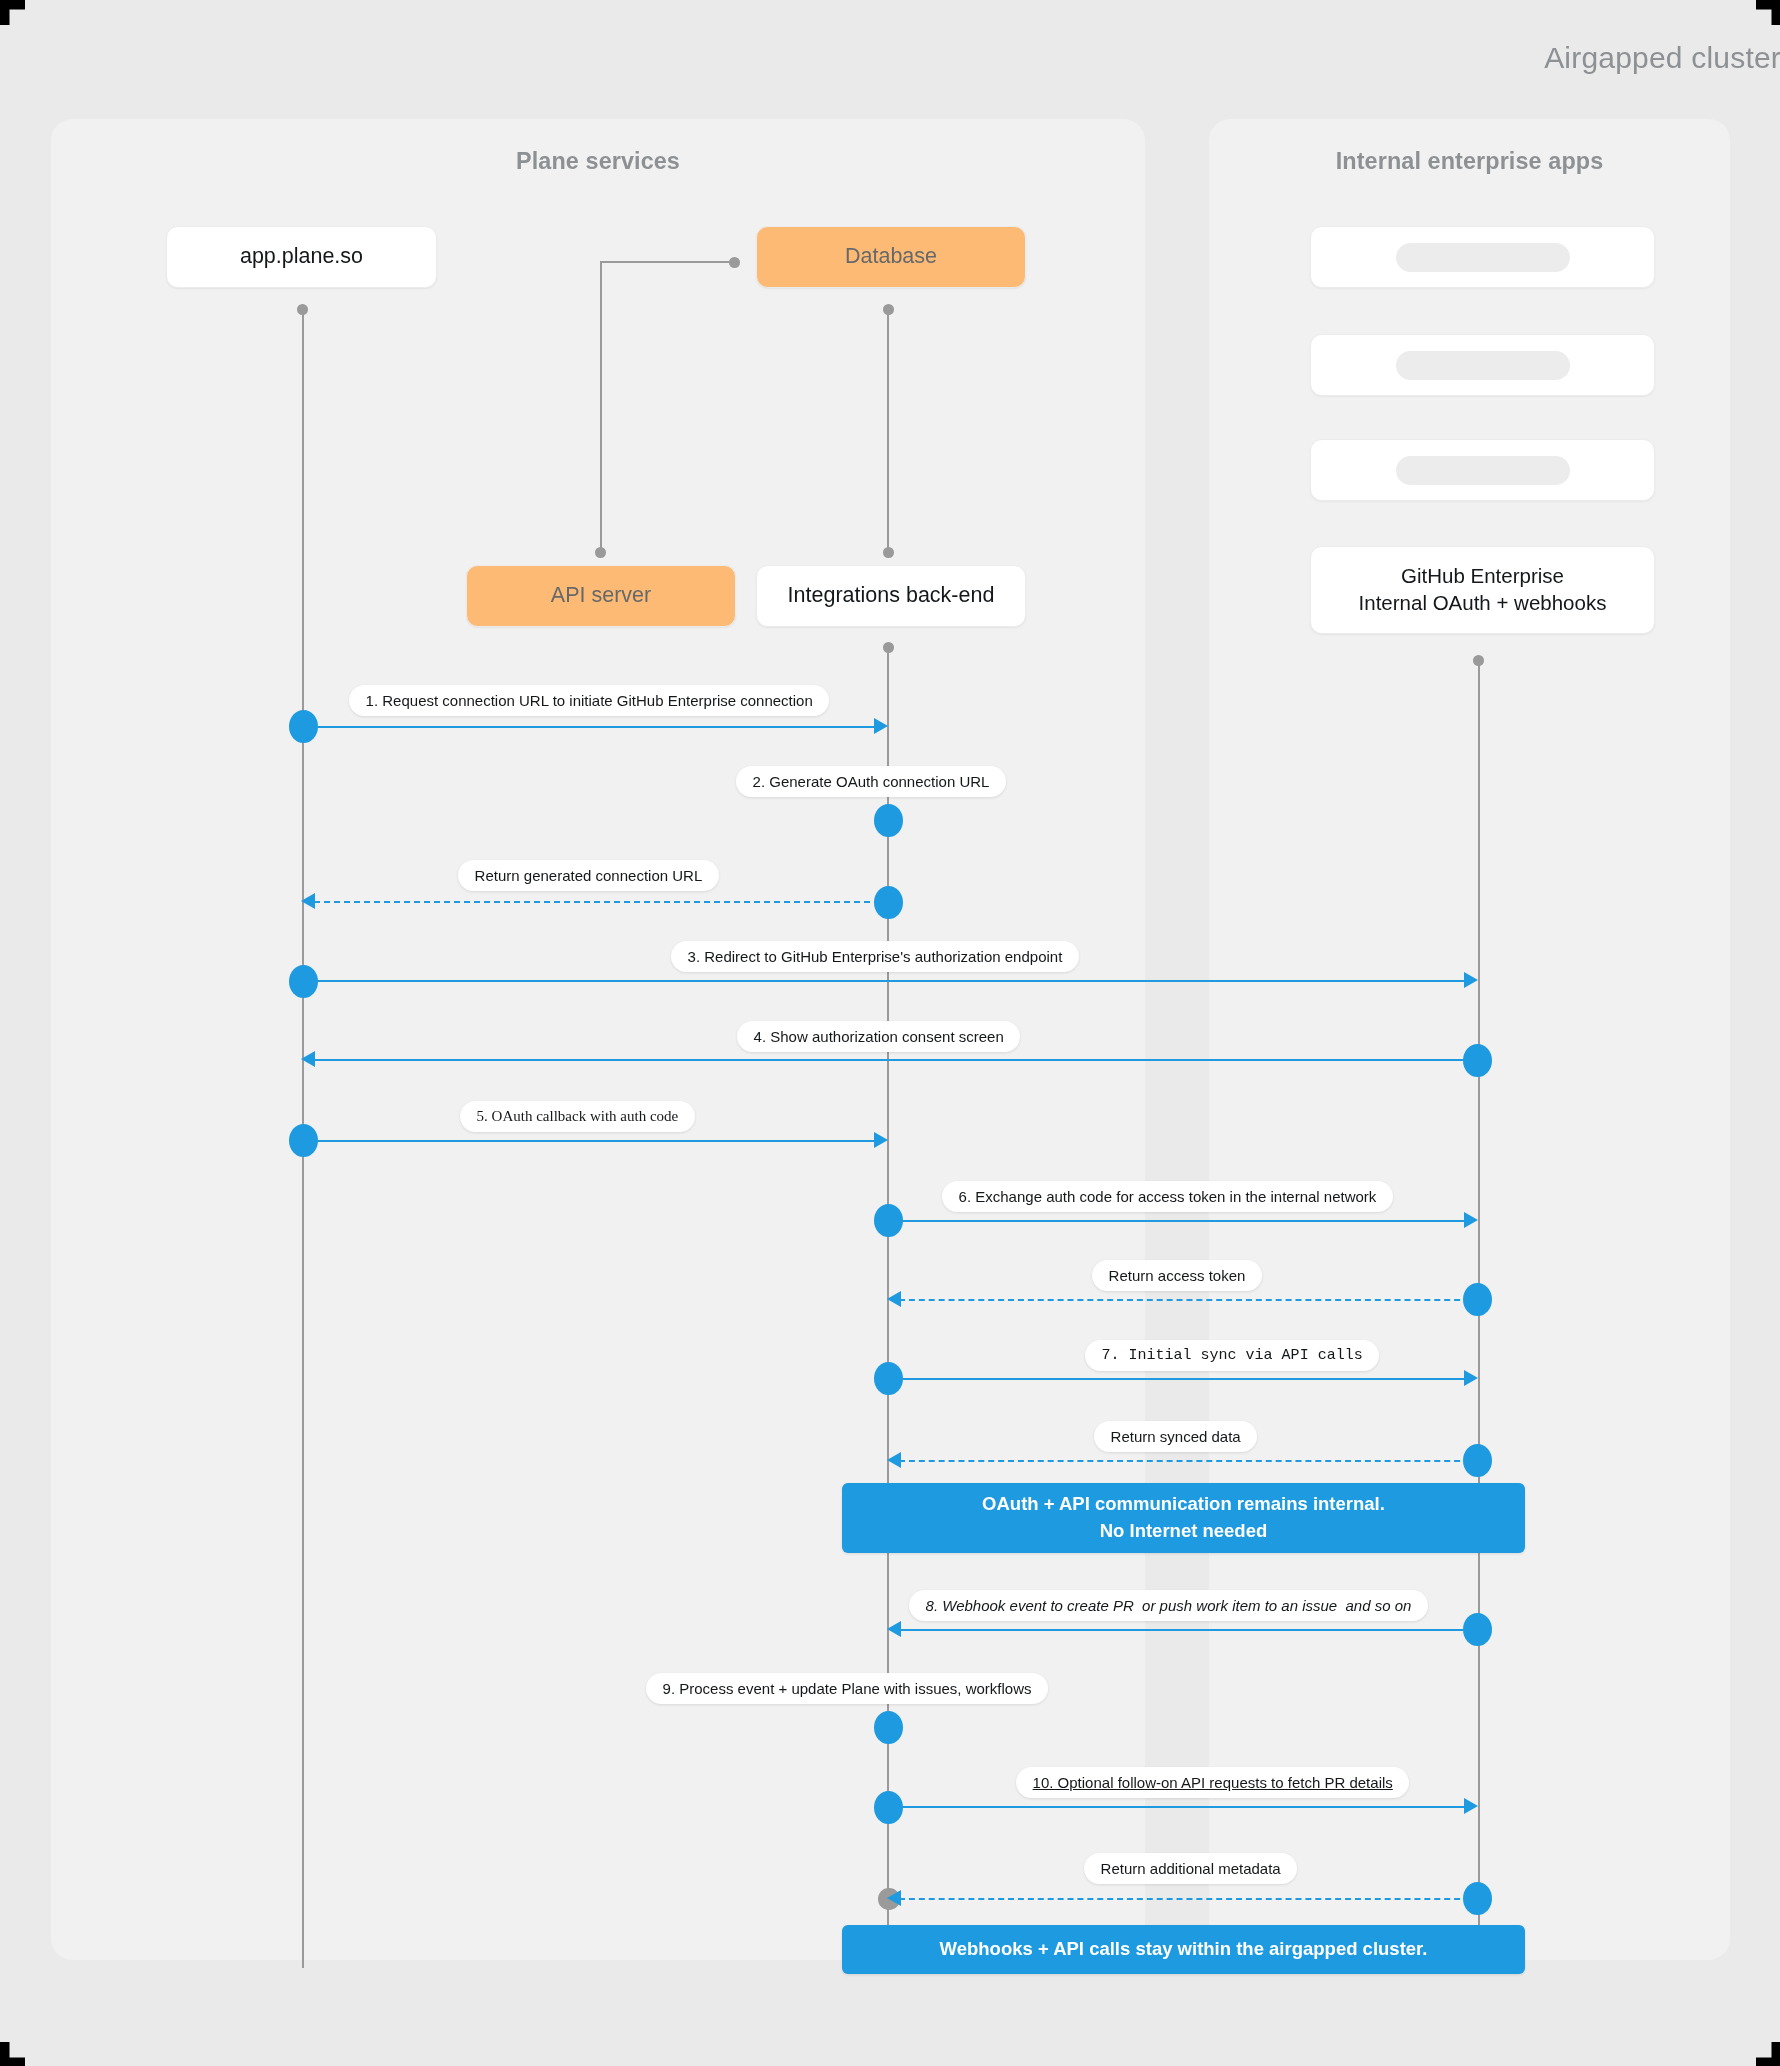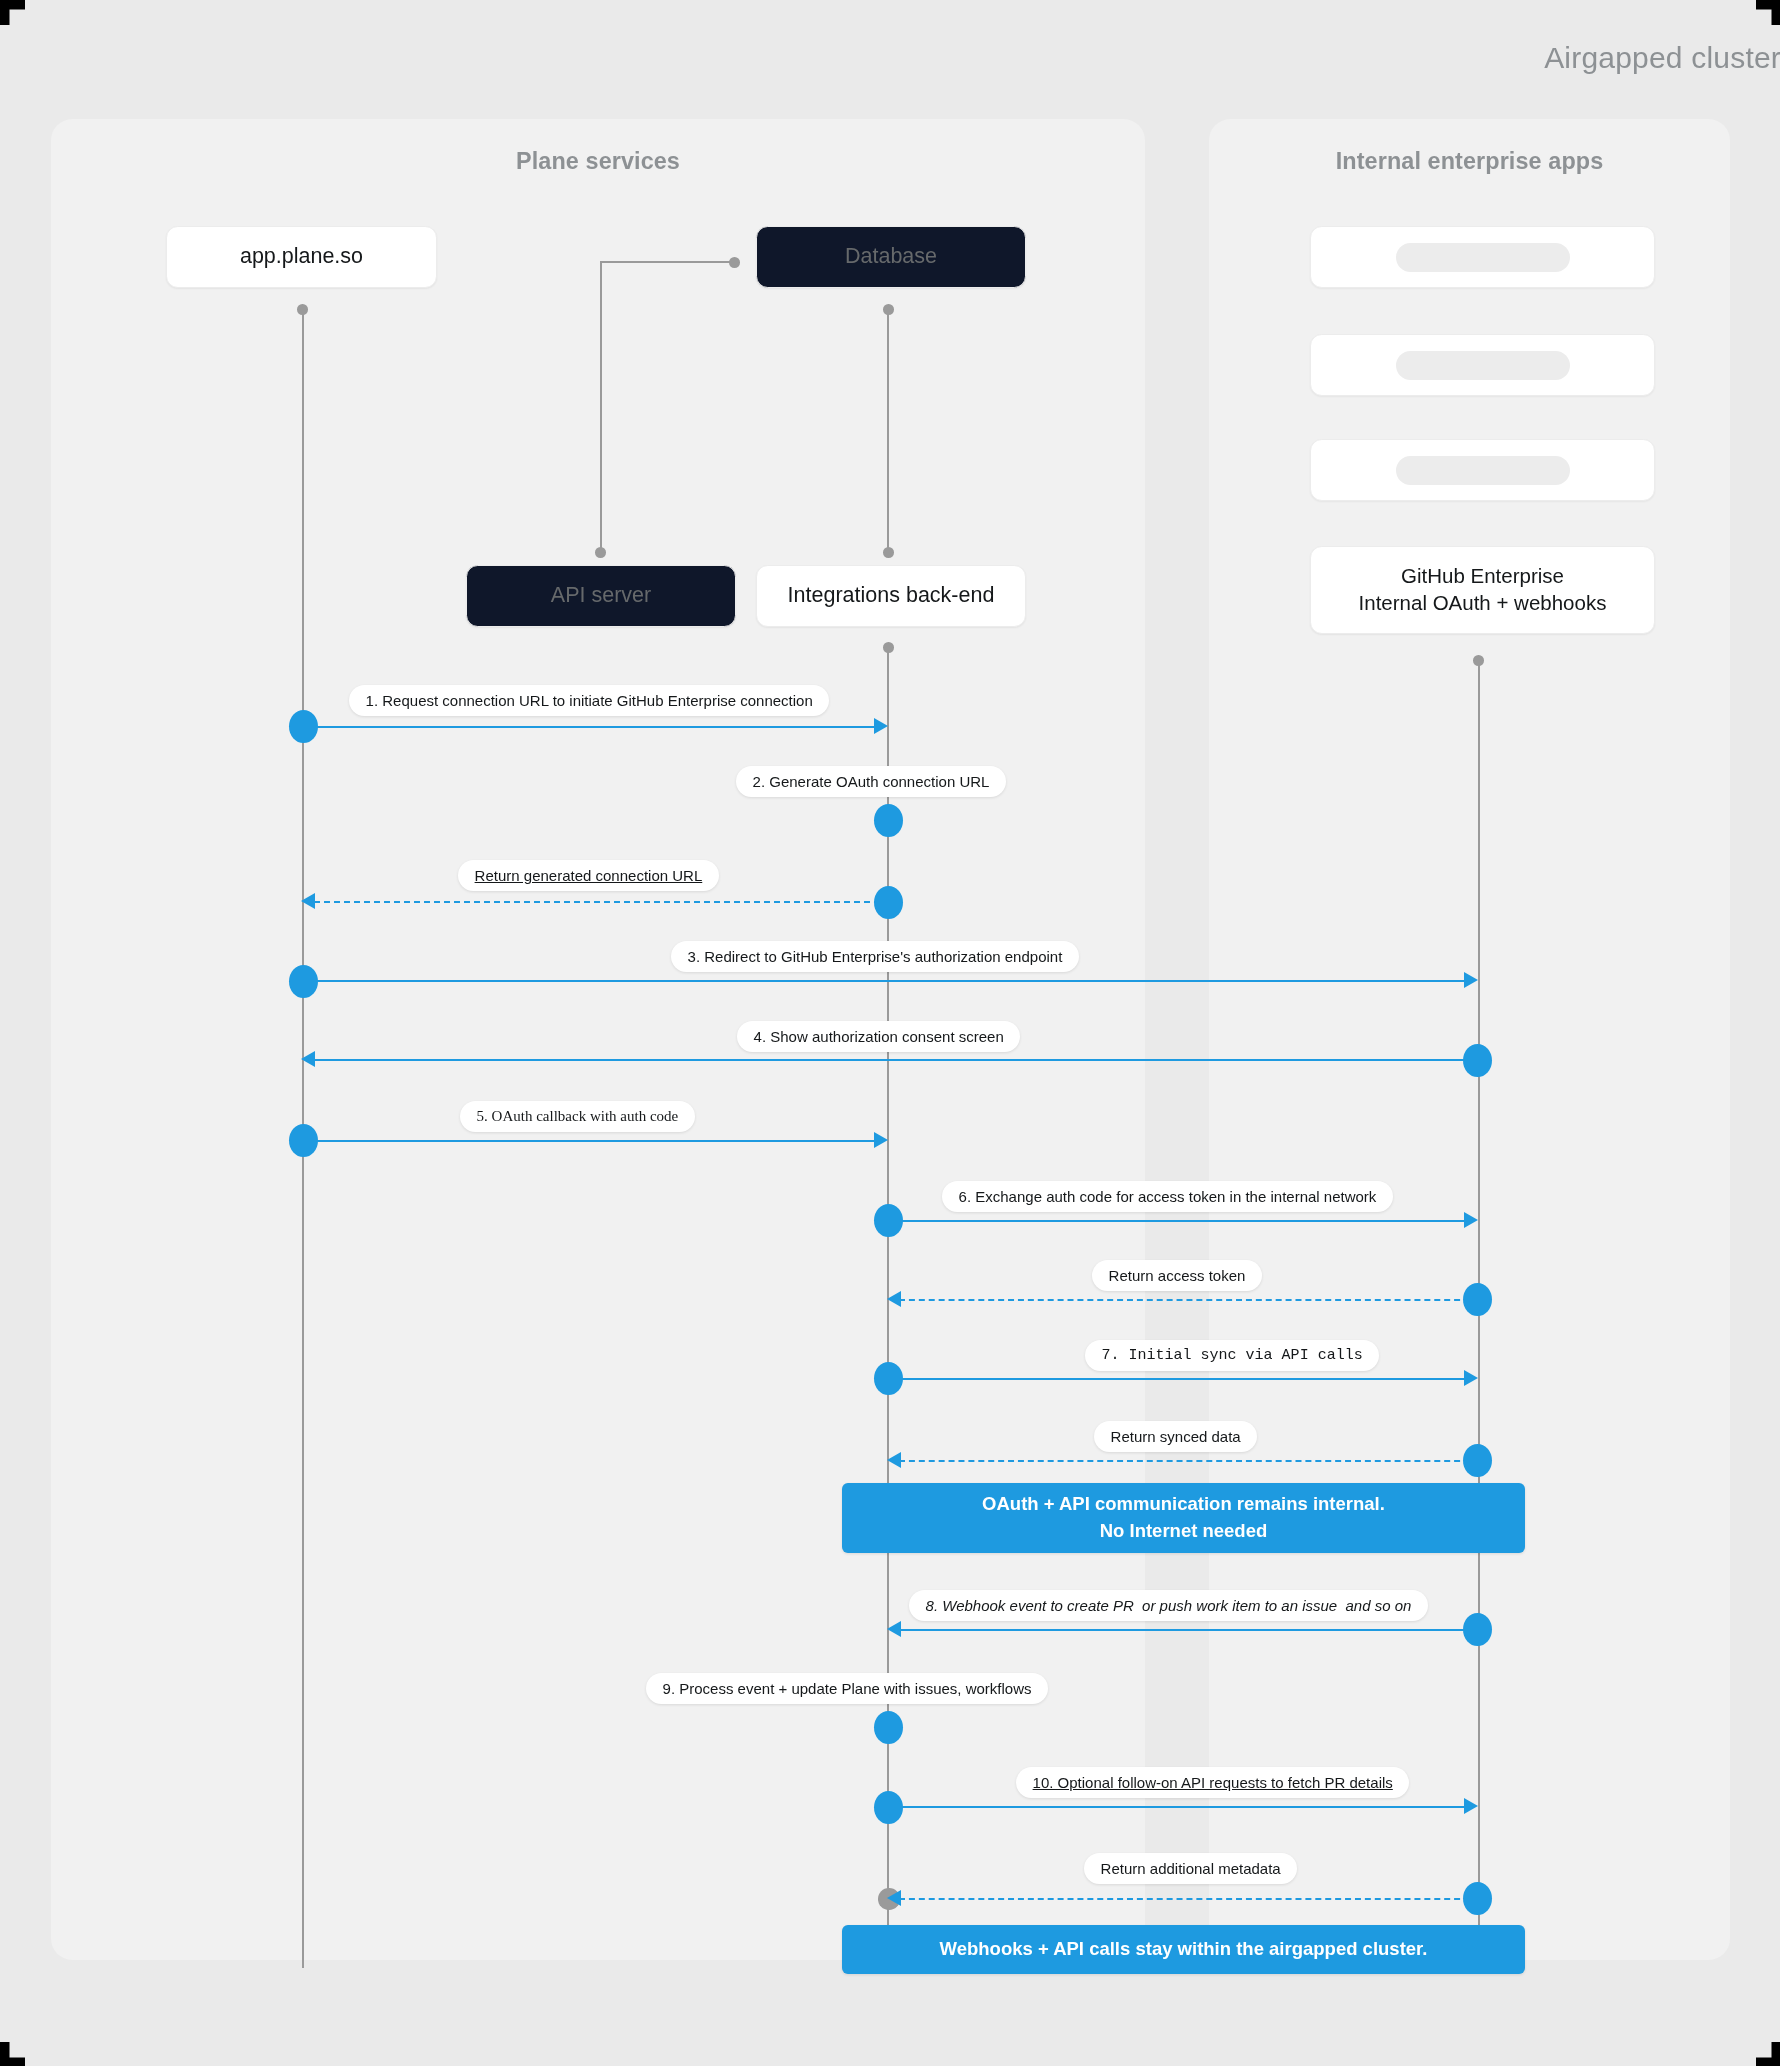--- a/index.html
+++ b/index.html
@@ -33,21 +33,21 @@
   }
 
   
   .node{
     position:absolute;border-radius:11.7px;background:#fff;
     border:1px solid #ececec;
     box-shadow:0 1px 2px rgba(0,0,0,.06);
     display:flex;align-items:center;justify-content:center;
     text-align:center;line-height:1.3;
   }
-  .node.dim{background:#0f172a;color:#66696b;}
+  .node.dim{background:#fdba74;color:#66696b;}
   .node .nlabel{padding:0 13.7px;}
 
   #node-appplane{left:166px;top:226px;width:269px;height:60px;font-size:21.5px;color:#15181a;}
   #node-database{left:756px;top:226px;width:268px;height:60px;font-size:21.5px;}
   #node-apiserver{left:466px;top:565px;width:268px;height:60px;font-size:21.5px;}
   #node-integrations{left:756px;top:565px;width:268px;height:60px;font-size:21.5px;color:#15181a;}
   #node-ghe{left:1310px;top:546px;width:343px;height:86px;font-size:20.5px;color:#15181a;}
 
   .ph-box{position:absolute;left:1310px;width:343px;height:60px;background:#fff;
           border:1px solid #ececec;border-radius:11.7px;box-shadow:0 1px 2px rgba(0,0,0,.05);
@@ -160,21 +160,21 @@
 <div class="lifeline" style="left:1478px;top:661px;height:1307px;"></div>
 
 <div class="msg-label" style="left:349px;top:685px;">1. Request connection URL to initiate GitHub Enterprise connection</div>
 <div class="act-dot" style="left:289px;top:710px;"></div>
 <div class="msg-line" style="left:303px;top:726px;width:573px;"></div>
 <div class="arrow right" style="left:874px;top:718px;"></div>
 
 <div class="msg-label" style="left:736px;top:766px;">2. Generate OAuth connection URL</div>
 <div class="act-dot" style="left:874px;top:804px;"></div>
 
-<div class="msg-label" style="left:458px;top:860px;text-decoration:underline;">Return generated connection URL</div>
+<div class="msg-label" style="left:458px;top:860px;">Return generated connection URL</div>
 <div class="act-dot" style="left:874px;top:886px;"></div>
 <div class="msg-line dashed" style="left:314px;top:901px;width:566px;"></div>
 <div class="arrow left" style="left:301px;top:893px;"></div>
 
 <div class="msg-label" style="left:671px;top:941px;">3. Redirect to GitHub Enterprise's authorization endpoint</div>
 <div class="act-dot" style="left:289px;top:965px;"></div>
 <div class="msg-line" style="left:303px;top:980px;width:1163px;"></div>
 <div class="arrow right" style="left:1464px;top:972px;"></div>
 
 <div class="msg-label" style="left:737px;top:1021px;">4. Show authorization consent screen</div>

